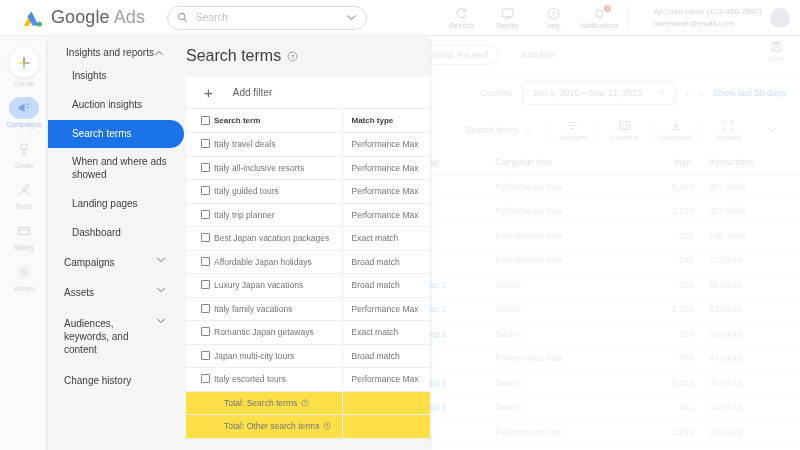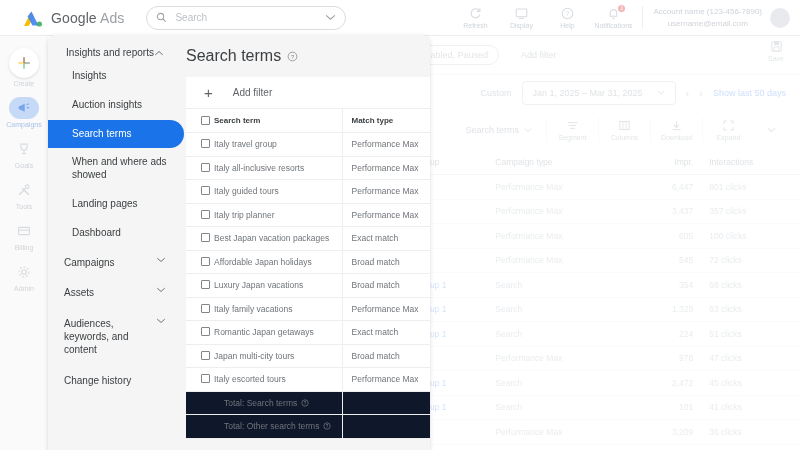--- a/index.html
+++ b/index.html
@@ -12,21 +12,21 @@
   }
 
   
   #topbar {
     position: absolute; top: 0; left: 0; width: 800px; height: 36px;
     background: #fff; border-bottom: 1px solid #ececec;
     display: flex; align-items: center; z-index: 5;
   }
   #logo-area { display: flex; align-items: center; margin-left: 22px; gap: 7px; }
   .logo-mark { width: 22px; height: 20px; position: relative; }
-  #brand-text { font-size: 14px; color: #5f6368; letter-spacing: .1px; }
+  #brand-text { font-size: 18px; color: #5f6368; letter-spacing: .1px; }
   #brand-text .light { color: #9aa0a6; }
 
   #search-box {
     margin-left: 22px; width: 200px; height: 24px;
     border: 1px solid #dadce0; border-radius: 13px;
     display: flex; align-items: center; padding: 0 9px; gap: 8px;
     background: #fff;
   }
   #search-box .ph { font-size: 10px; color: #bdc1c6; flex: 1; }
 
@@ -36,22 +36,22 @@
     gap: 2px; color: #cfd4da; position: relative;
   }
   .top-action .lbl { font-size: 7px; color: #cfd4da; white-space: nowrap; }
   .badge {
     position: absolute; top: -2px; right: 11px;
     width: 7px; height: 7px; border-radius: 50%;
     background: #f2b8b5; color: #fff; font-size: 5px;
     display: flex; align-items: center; justify-content: center;
   }
   #account-block {
-    border-left: 1px solid #efefef; padding-left: 10px; margin-left: 6px;
-    text-align: center; line-height: 1.45;
+    border-left: 1px solid #efefef; padding-left: 24px; margin-left: 6px;
+    text-align: left; line-height: 1.45;
   }
   #account-block div { font-size: 8px; color: #cfd4da; }
   #avatar { width: 20px; height: 20px; border-radius: 50%; background: #e8eaed; margin-left: 8px; }
 
   
   #rail {
     position: absolute; top: 36px; left: 0; width: 48px; height: 414px;
     background: #fafafa; display: flex; flex-direction: column;
     align-items: center; padding-top: 12px; gap: 10px; z-index: 4;
   }
@@ -164,21 +164,21 @@
   }
   #terms-table th { color: #3c4043; font-weight: bold; font-size: 8px; }
   #terms-table td { color: #70757a; }
   .c-check { width: 28px; text-align: center !important; padding-left: 10px !important; }
   .c-term  { width: 128px; border-right: 1px solid #eeeeee; padding-right: 6px !important; }
   .c-match { width: 88px; padding-left: 9px !important; }
   .cb {
     display: inline-block; width: 9px; height: 9px;
     border: 1px solid #80868b; border-radius: 1px; vertical-align: -1px;
   }
-  tr.total-row td { background: #0f172a; color: #3c4043; height: 25px; }
+  tr.total-row td { background: #fde047; color: #3c4043; height: 25px; }
   tr.total-row .c-term { padding-left: 10px !important; border-right: 1px solid #eeeeee; }
   .total-lbl { display: inline-flex; align-items: center; gap: 4px; }
 
   svg { display: block; }
 </style>
 </head>
 <body>
 
 <div id="topbar">
   <div id="logo-area">
@@ -572,21 +572,21 @@
         <thead>
             <tr>
           <th class="c-check"><span class="cb"></span></th>
           <th class="c-term">Search term</th>
           <th class="c-match">Match type</th>
         </tr>
           </thead>
         <tbody id="terms-tbody">
             <tr>
               <td class="c-check"><span class="cb"></span></td>
-              <td class="c-term">Italy travel group</td>
+              <td class="c-term">Italy travel deals</td>
               <td class="c-match">Performance Max</td>
             </tr>
             <tr>
               <td class="c-check"><span class="cb"></span></td>
               <td class="c-term">Italy all-inclusive resorts</td>
               <td class="c-match">Performance Max</td>
             </tr>
             <tr>
               <td class="c-check"><span class="cb"></span></td>
               <td class="c-term">Italy guided tours</td>

